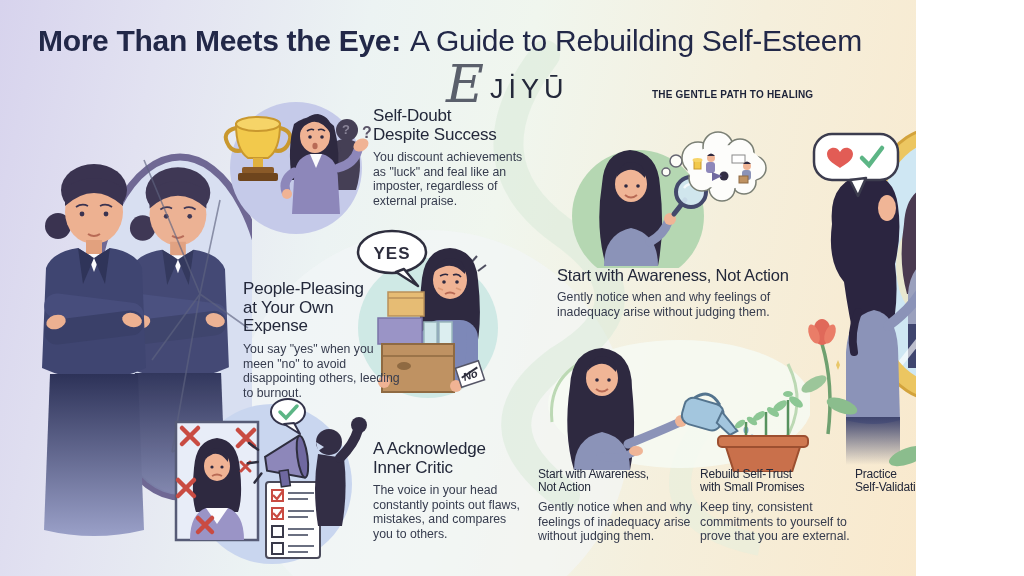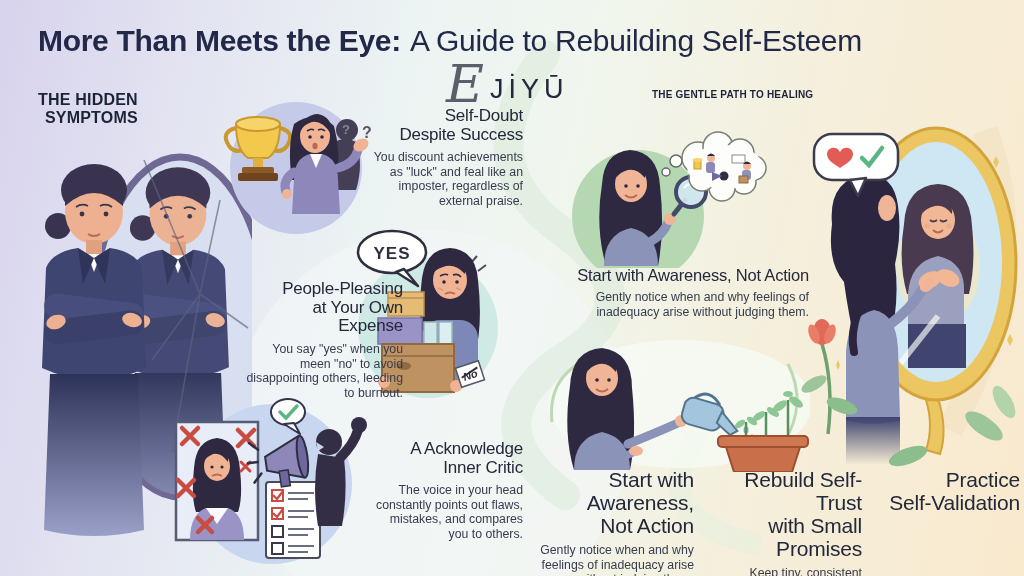--- a/index.html
+++ b/index.html
@@ -1,40 +1,39 @@
 <!DOCTYPE html>
 <html><head>
 <meta charset="utf-8">
 <style>
   html,body{margin:0;padding:0;background:#fff;}
   .canvas{
-    position:relative;width:1024px;height:576px;overflow:hidden;
+    position:relative;width:916px;height:576px;overflow:hidden;
     background:linear-gradient(102deg,#d7d3ed 0%,#e2e2f1 16%,#ecf3f3 36%,#f0f6ee 52%,#f5efdc 74%,#f9e9cd 100%);
     font-family:"Liberation Sans",sans-serif;
-    text-align:right;
   }
   .abs{position:absolute;}
   .title{left:38px;top:24px;margin:0;font-size:30px;letter-spacing:-0.3px;color:#222848;font-weight:400;white-space:nowrap;z-index:5;}
   .title .t-bold{font-weight:700;}
   .title .t-reg{font-weight:400;margin-left:9px;}
   .logo{left:446px;top:62px;z-index:6;width:170px;height:56px;}
   .logo-script{position:absolute;left:0;top:-8px;font-family:"DejaVu Serif",serif;font-style:italic;font-size:52px;color:#5a5f6b;font-weight:400;}
   .logo-word{position:absolute;left:44px;top:12px;font-size:27px;letter-spacing:5px;color:#23283a;font-weight:400;}
   .h-section{margin:0;font-size:16px;font-weight:700;color:#1c2238;white-space:pre-line;line-height:1.13;letter-spacing:0.2px;z-index:5;}
   .h-left{left:38px;top:91px;}
   .h-right{left:652px;top:89px;font-size:10px;}
   .block{z-index:5;}
   .block h3{font-size:17px;font-weight:400;color:#23283a;margin:0 0 6px 0;line-height:1.1;white-space:pre-line;letter-spacing:-0.2px;}
   .block p{font-size:12.3px;color:#363c4e;margin:0;line-height:1.18;}
   .b1{left:373px;top:107px;width:150px;}
   .b2{left:243px;top:264px;width:160px;margin-top:16px;}
   .b3{left:373px;top:440px;width:150px;}
   .intro{left:557px;top:266px;width:252px;}
   .intro h3{font-size:16.5px;}
-  .step h3{font-size:21px;}
+  .step h3{font-size:12px;}
   .s1{left:538px;top:468px;width:156px;}
   .s2{left:700px;top:468px;width:162px;}
   .s3{left:855px;top:468px;width:165px;}
   svg{display:block;}
   .scene{z-index:2;}
   .bg-layer{left:0;top:0;z-index:1;}
 </style>
 </head>
 <body>
 
@@ -47,22 +46,20 @@
     <path d="M985,130 Q1035,270 950,430" stroke="#f2ddba" stroke-width="26" fill="none" opacity="0.45"></path>
   </svg>
 
   <h1 class="abs title"><span class="t-bold">More Than Meets the Eye:</span><span class="t-reg">A Guide to Rebuilding Self-Esteem</span></h1>
 
   <div class="abs logo">
     <span class="logo-script">E</span>
     <span class="logo-word">JİYŪ</span>
   </div>
 
-  <h2 class="abs h-section h-left">THE HIDDEN
-SYMPTOMS</h2>
   <h2 class="abs h-section h-right">THE GENTLE PATH TO HEALING</h2>
 
   <svg class="abs scene" style="left:-6px;top:122px;" width="258" height="448" viewBox="0 0 258 448">
     <defs>
       <linearGradient id="gSkirt" x1="0" y1="0" x2="0" y2="1">
         <stop offset="0" stop-color="#2d3258"></stop>
           <stop offset="1" stop-color="#9aa0c8"></stop>
       </linearGradient>
       <clipPath id="mirrorClip">
           <ellipse cx="186" cy="205" rx="86" ry="168"></ellipse>

